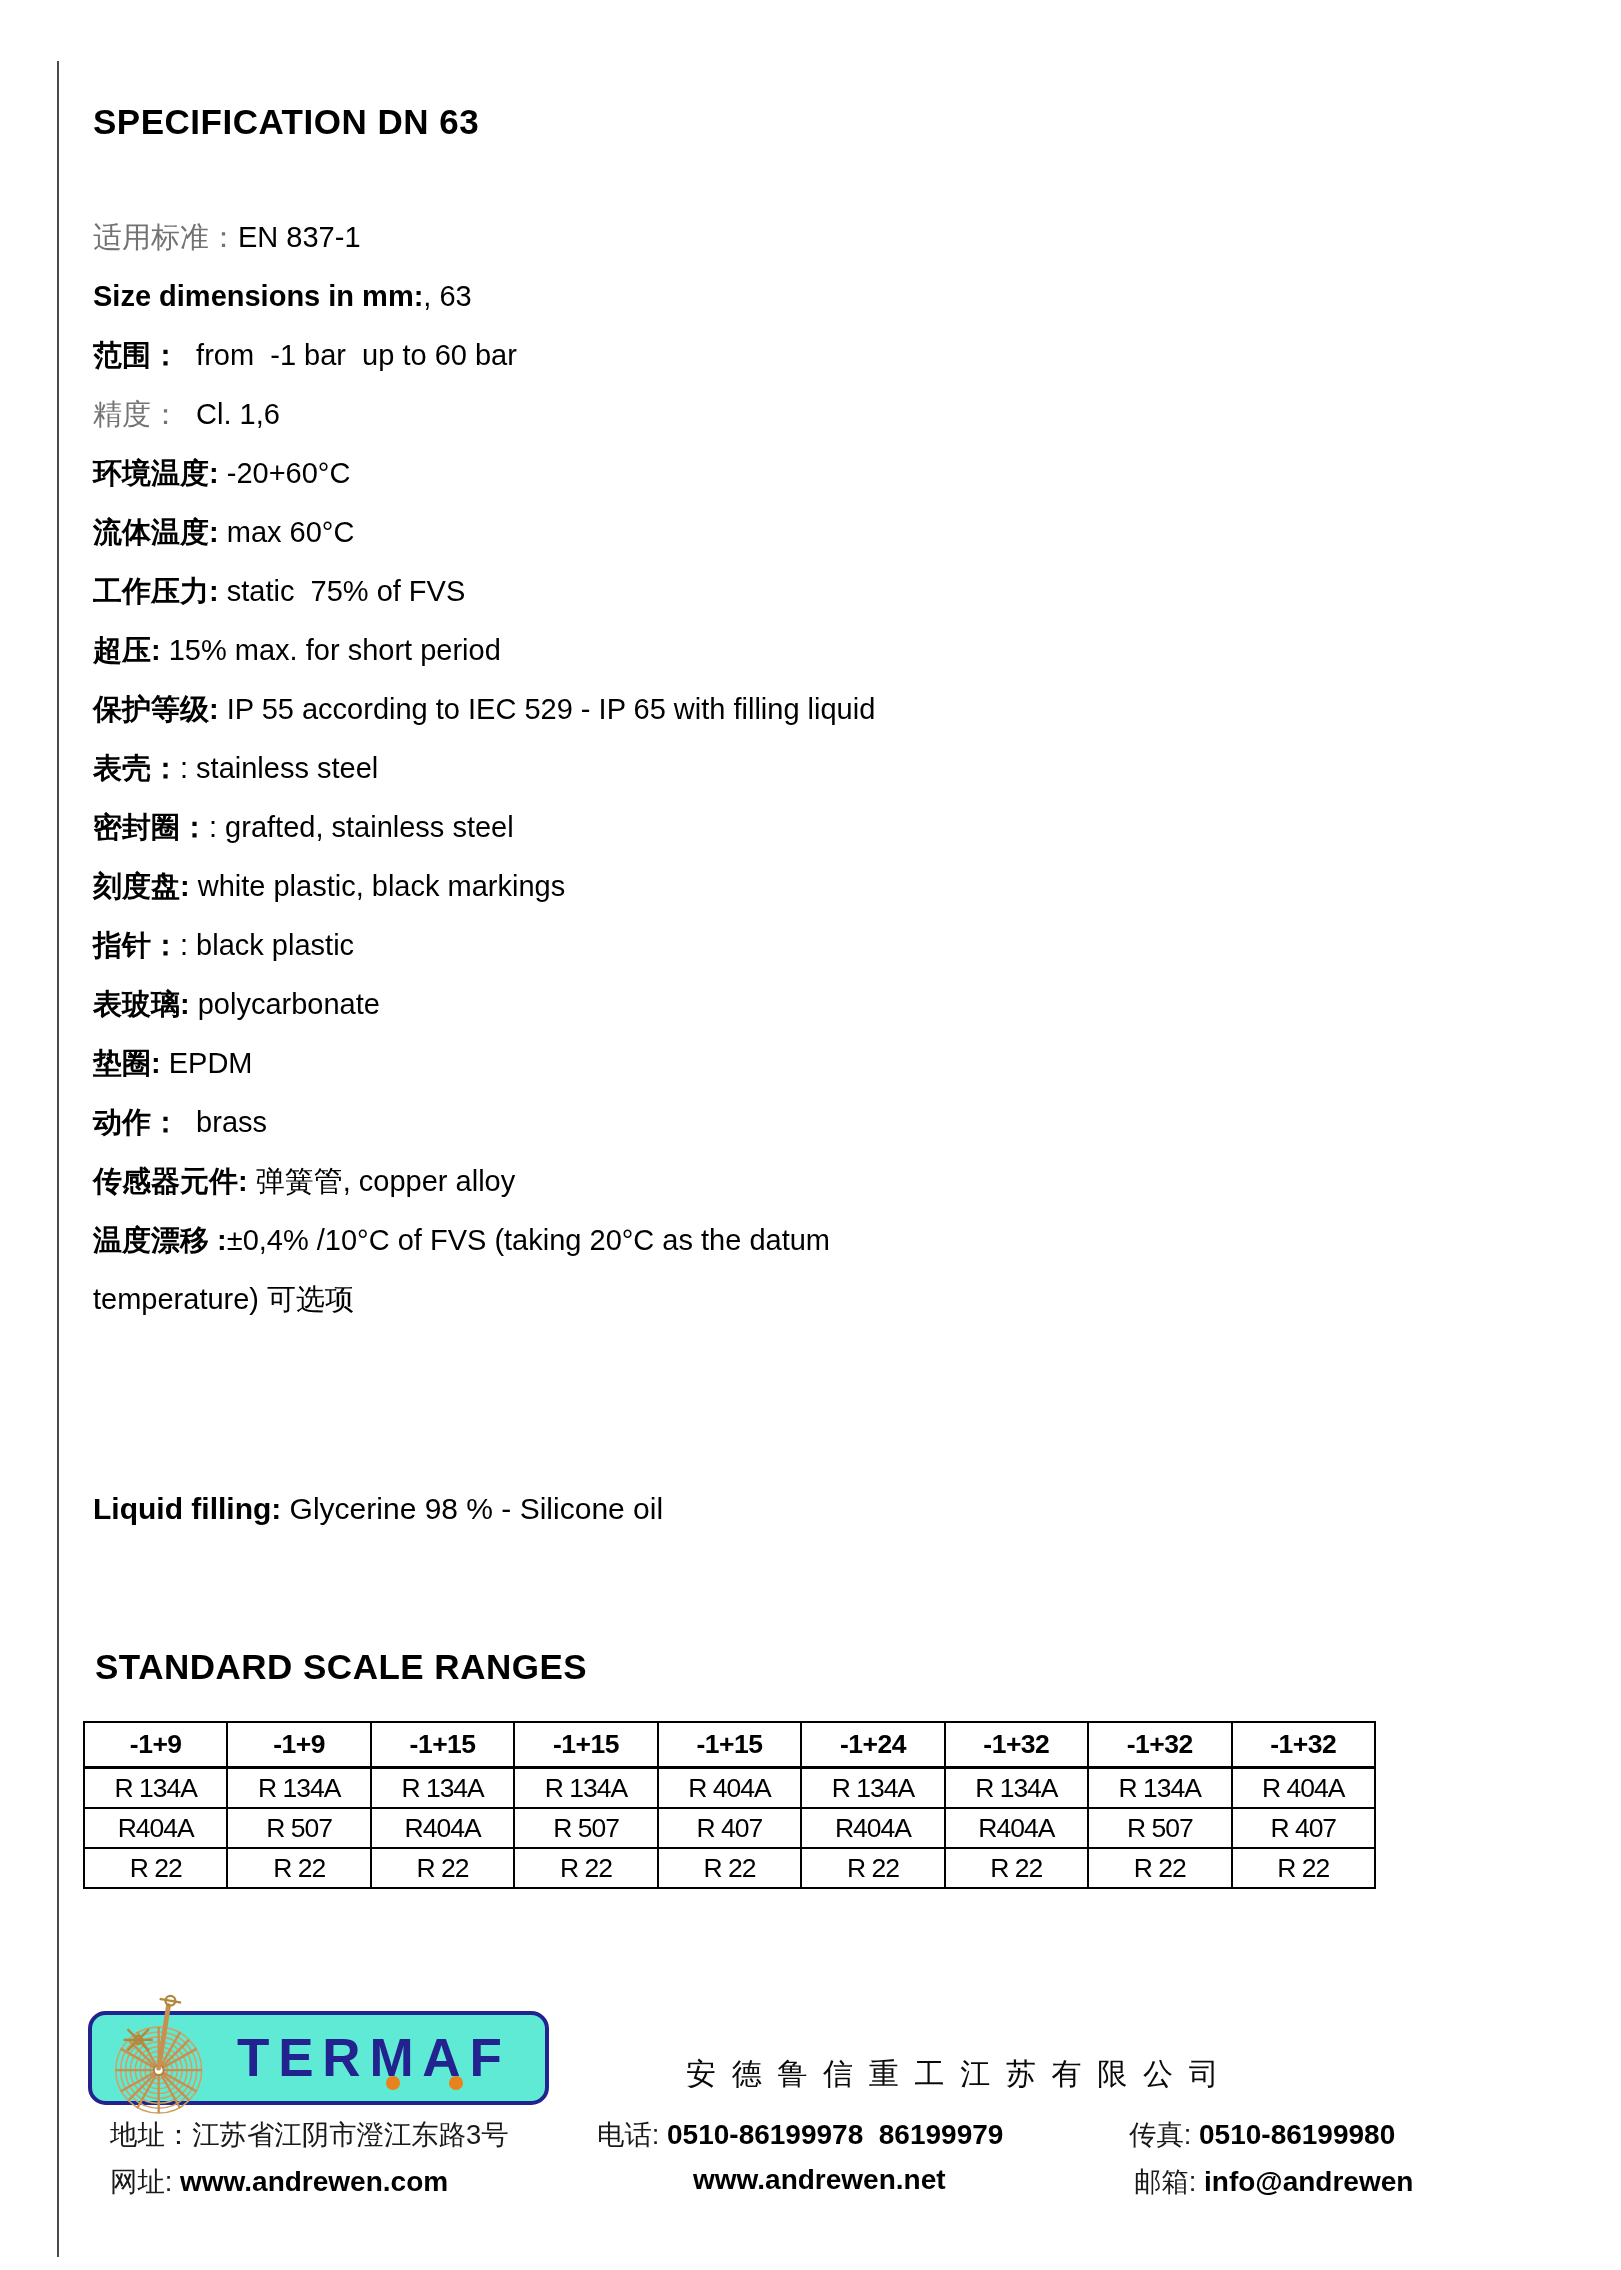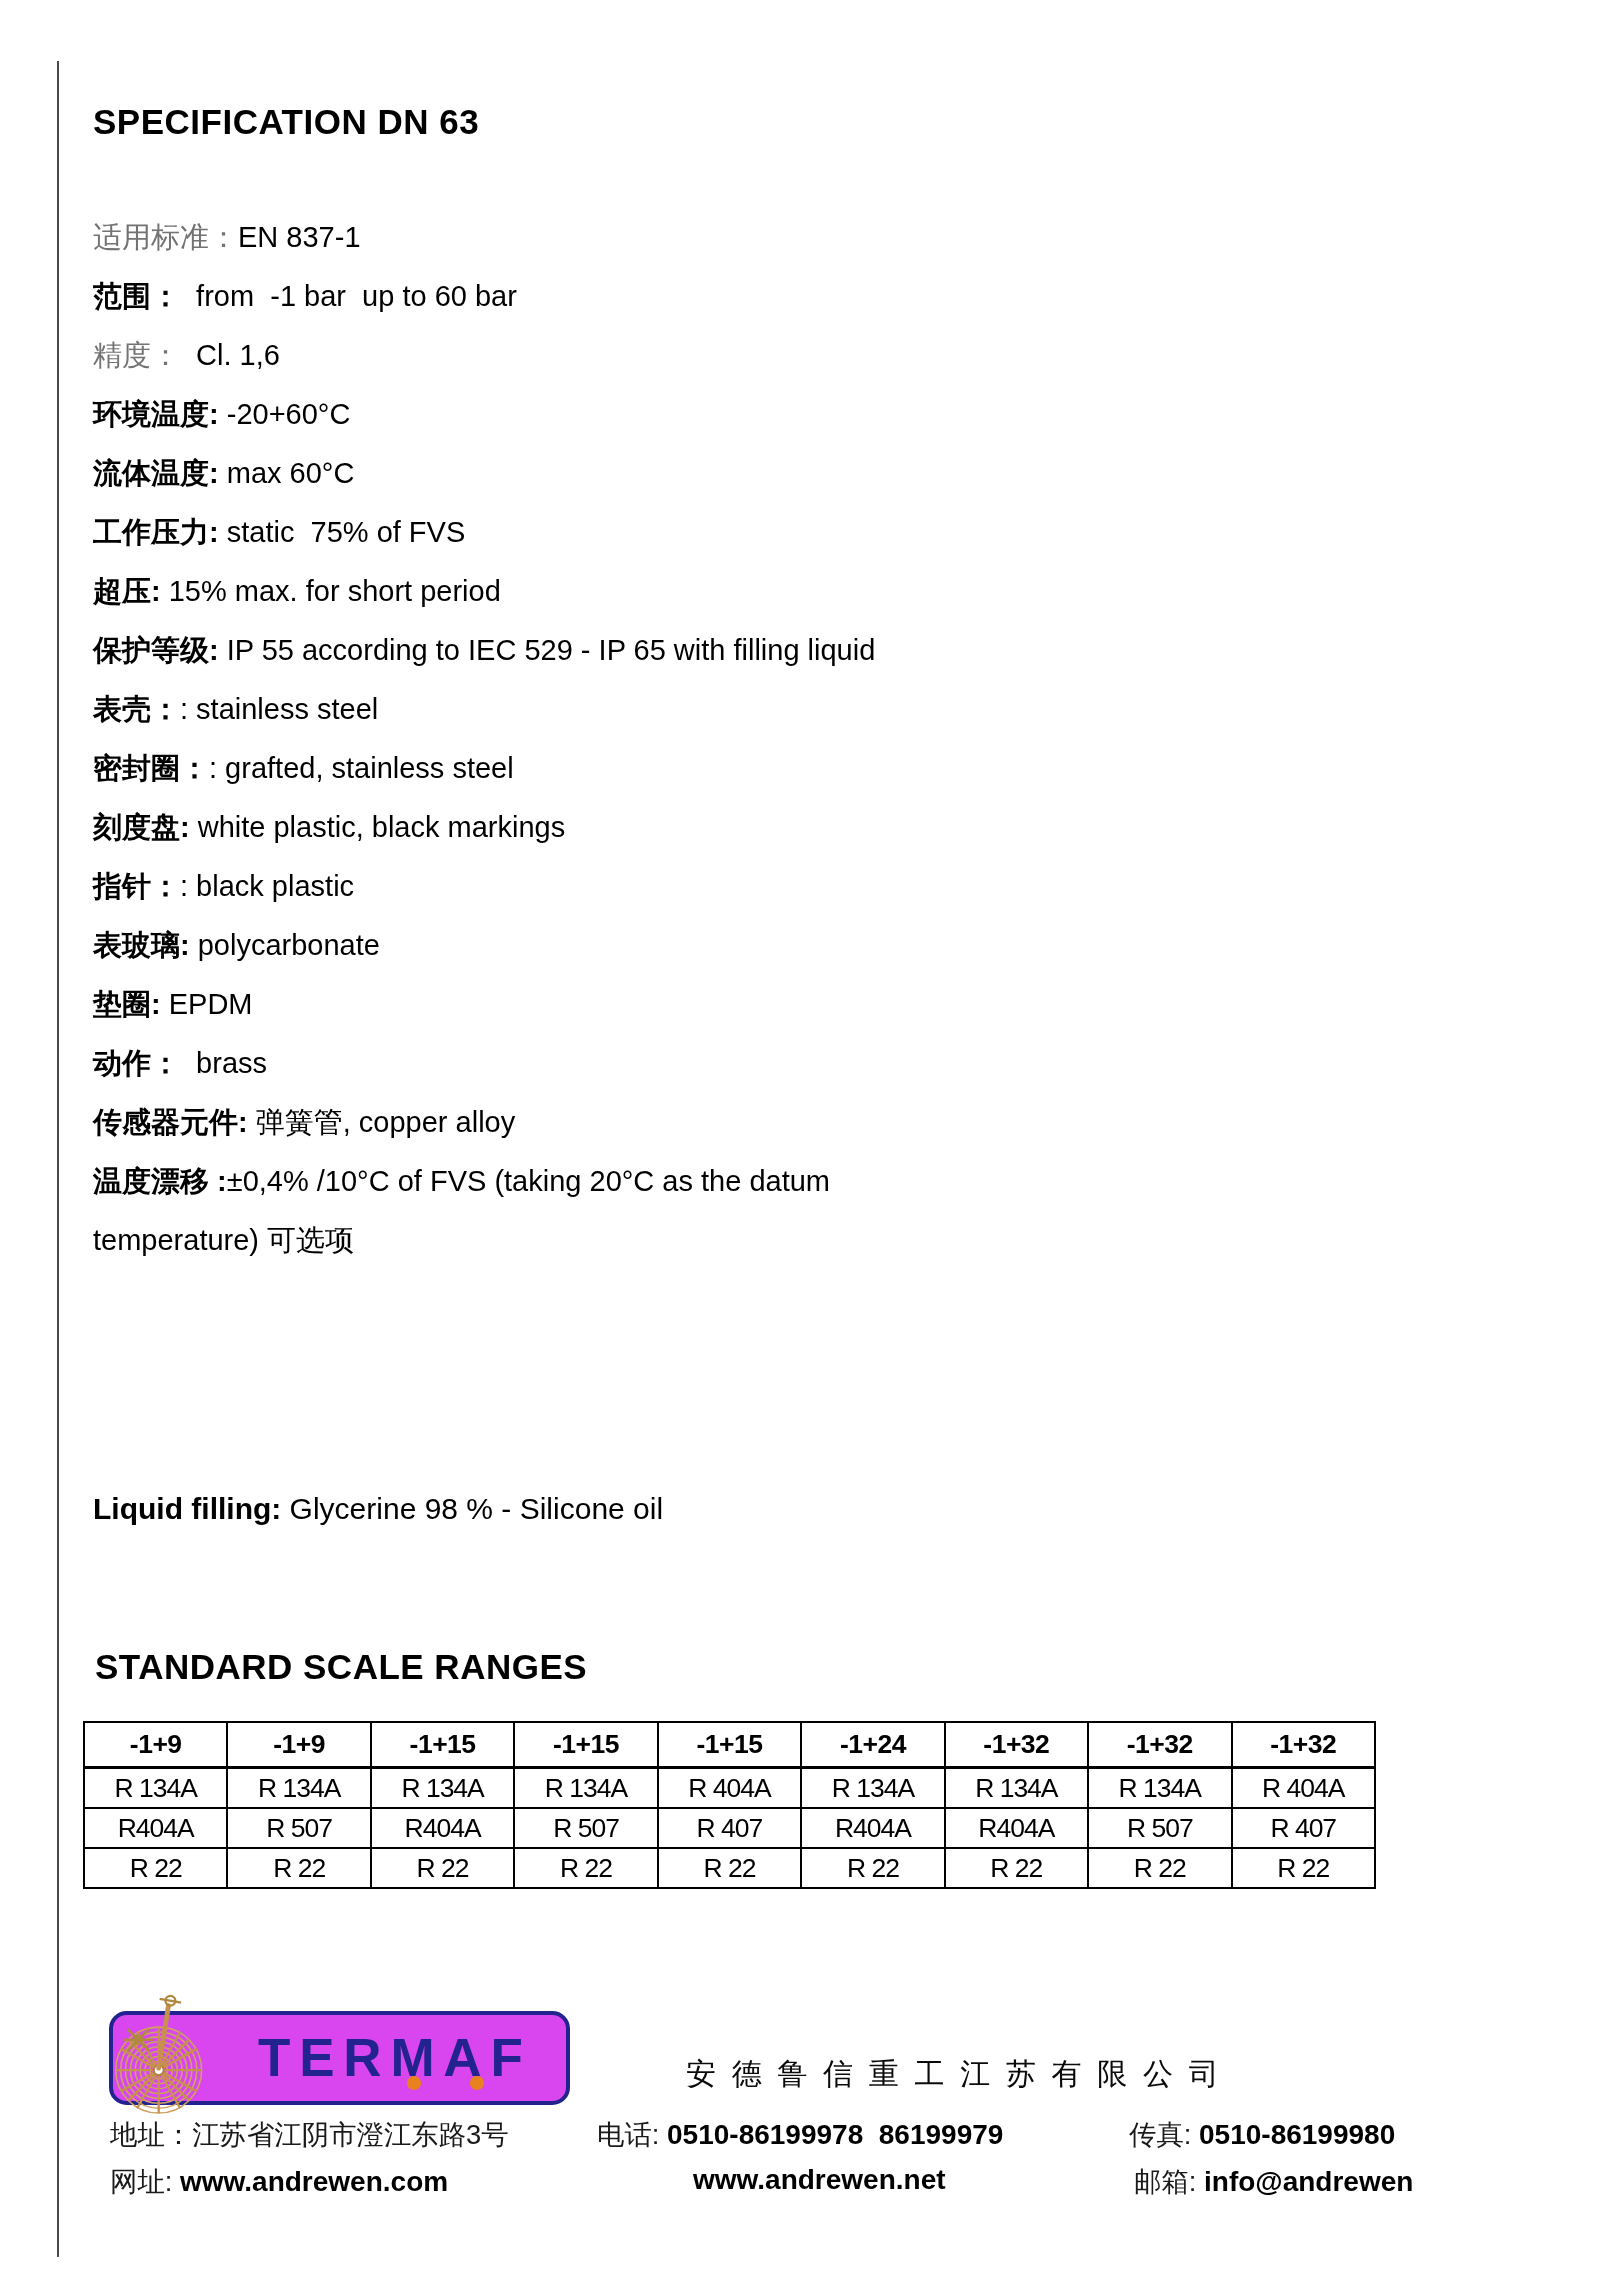--- a/index.html
+++ b/index.html
@@ -47,22 +47,22 @@
     font-family:"Liberation Sans", sans-serif;
   }
   table.scale thead th{
     border-bottom:3.9px solid #000;
     font-weight:bold;font-size:26.5px;height:43px;letter-spacing:-0.5px;
   }
   table.scale td{
     font-size:26.5px;height:38px;font-weight:normal;letter-spacing:-1px;
   }
   .logo-box{
-    position:absolute;left:109px;top:2011px;width:453px;height:86px;
-    border:4.9px solid #23238f;border-radius:17.6px;background:#d946ef;
+    position:absolute;left:88px;top:2011px;width:453px;height:86px;
+    border:4.9px solid #23238f;border-radius:17.6px;background:#5eead4;
   }
   .logo-text{
     position:absolute;left:145px;top:11.8px;
     font-size:53px;font-weight:bold;color:#23238f;
     letter-spacing:8.8px;white-space:pre;
   }
   .logo-dot{
     position:absolute;width:13.7px;height:13.7px;border-radius:50%;
     background:#e8821e;
   }
@@ -87,20 +87,21 @@
 
 <div class="page">
 
   <div class="edge-artifact"></div>
 
   <div class="title">SPECIFICATION DN 63</div>
 
   <div class="specs">
 
   <div class="spec-line light"><span class="lbl">适用标准：</span><b class="strong"></b><span class="val">EN 837-1</span></div>
+      <div class="spec-line"><span class="lbl">Size dimensions in mm:</span><b class="strong"></b><span class="val">, 63</span></div>
       <div class="spec-line"><span class="lbl">范围：</span><b class="strong"></b><span class="val">  from  -1 bar  up to 60 bar</span></div>
       <div class="spec-line light"><span class="lbl">精度：</span><b class="strong"></b><span class="val">  Cl. 1,6</span></div>
       <div class="spec-line"><span class="lbl">环境温度:</span><b class="strong"></b><span class="val"> -20+60°C</span></div>
       <div class="spec-line"><span class="lbl">流体温度:</span><b class="strong"></b><span class="val"> max 60°C</span></div>
       <div class="spec-line"><span class="lbl">工作压力:</span><b class="strong"></b><span class="val"> static  75% of FVS</span></div>
       <div class="spec-line"><span class="lbl">超压:</span><b class="strong"></b><span class="val"> 15% max. for short period</span></div>
       <div class="spec-line"><span class="lbl">保护等级:</span><b class="strong"></b><span class="val"> IP 55 according to IEC 529 - IP 65 with filling liquid</span></div>
       <div class="spec-line"><span class="lbl">表壳：</span><b class="strong"></b><span class="val">: stainless steel</span></div>
       <div class="spec-line"><span class="lbl">密封圈：</span><b class="strong"></b><span class="val">: grafted, stainless steel</span></div>
       <div class="spec-line"><span class="lbl">刻度盘:</span><b class="strong"></b><span class="val"> white plastic, black markings</span></div>

